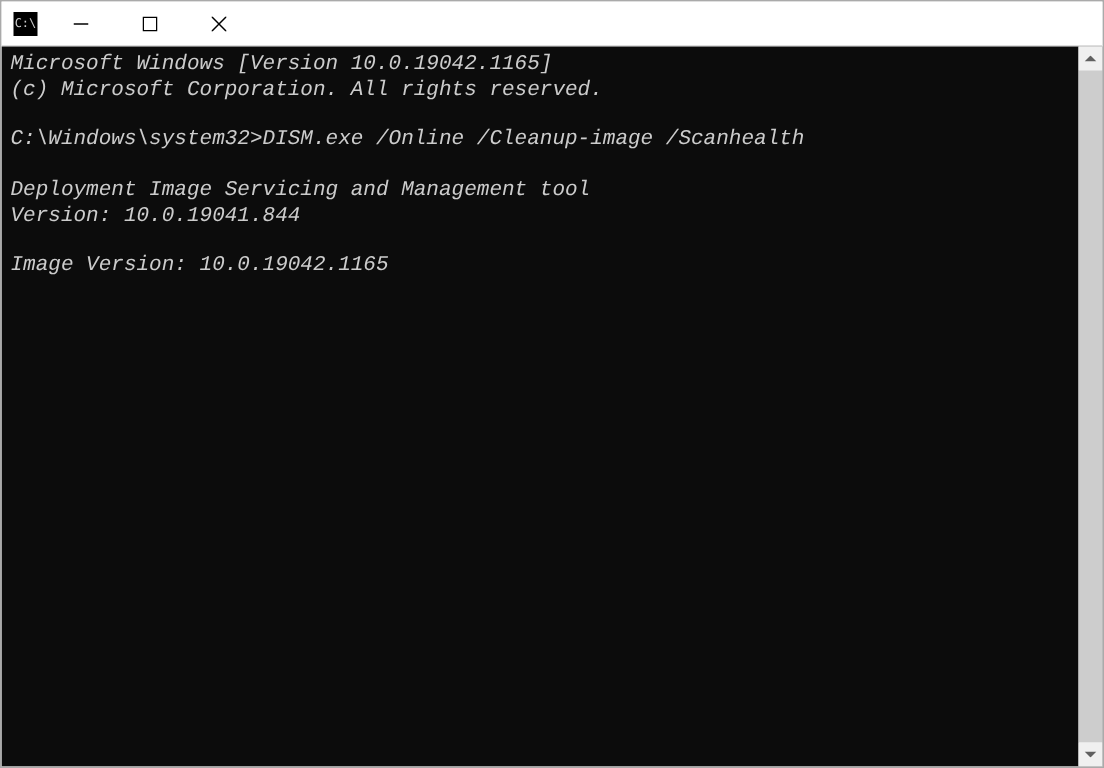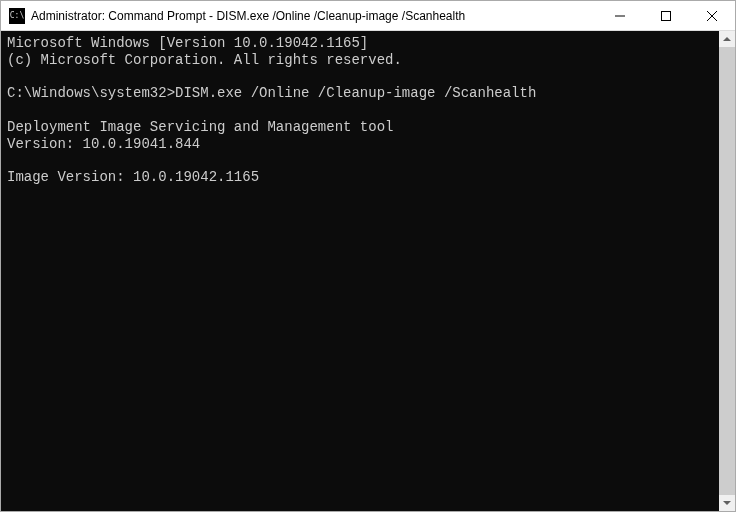--- a/index.html
+++ b/index.html
@@ -69,20 +69,21 @@
     }
     .console-content {
       flex: 1;
       padding: 4px 6px;
       font-family: Consolas, "Courier New", monospace;
       font-size: 14px;
       line-height: 1.2;
       color: #cccccc;
       white-space: pre;
       overflow: hidden;
+      font-style: italic;
     }
     .scrollbar {
       width: 16px;
       background: #f0f0f0;
       position: relative;
     }
     .scroll-arrow {
       width: 16px;
       height: 16px;
       background: #f0f0f0;
@@ -101,21 +102,20 @@
       width: 16px;
       height: calc(100% - 32px);
       background: #cdcdcd;
     }
   </style>
 </head>
 <body>
 
 <div class="titlebar">
   <span class="titlebar-icon">C:\</span>
-  <span class="titlebar-text">Administrator: Command Prompt - DISM.exe  /Online /Cleanup-image /Scanhealth</span>
   <div class="window-controls">
     <div class="win-btn">
       <svg viewBox="0 0 10 10">
           <line x1="0" y1="5" x2="10" y2="5" stroke="#000" stroke-width="1"></line>
         </svg>
     </div>
     <div class="win-btn">
       <svg viewBox="0 0 10 10">
           <rect x="0.5" y="0.5" width="9" height="9" fill="none" stroke="#000" stroke-width="1"></rect>
         </svg>

